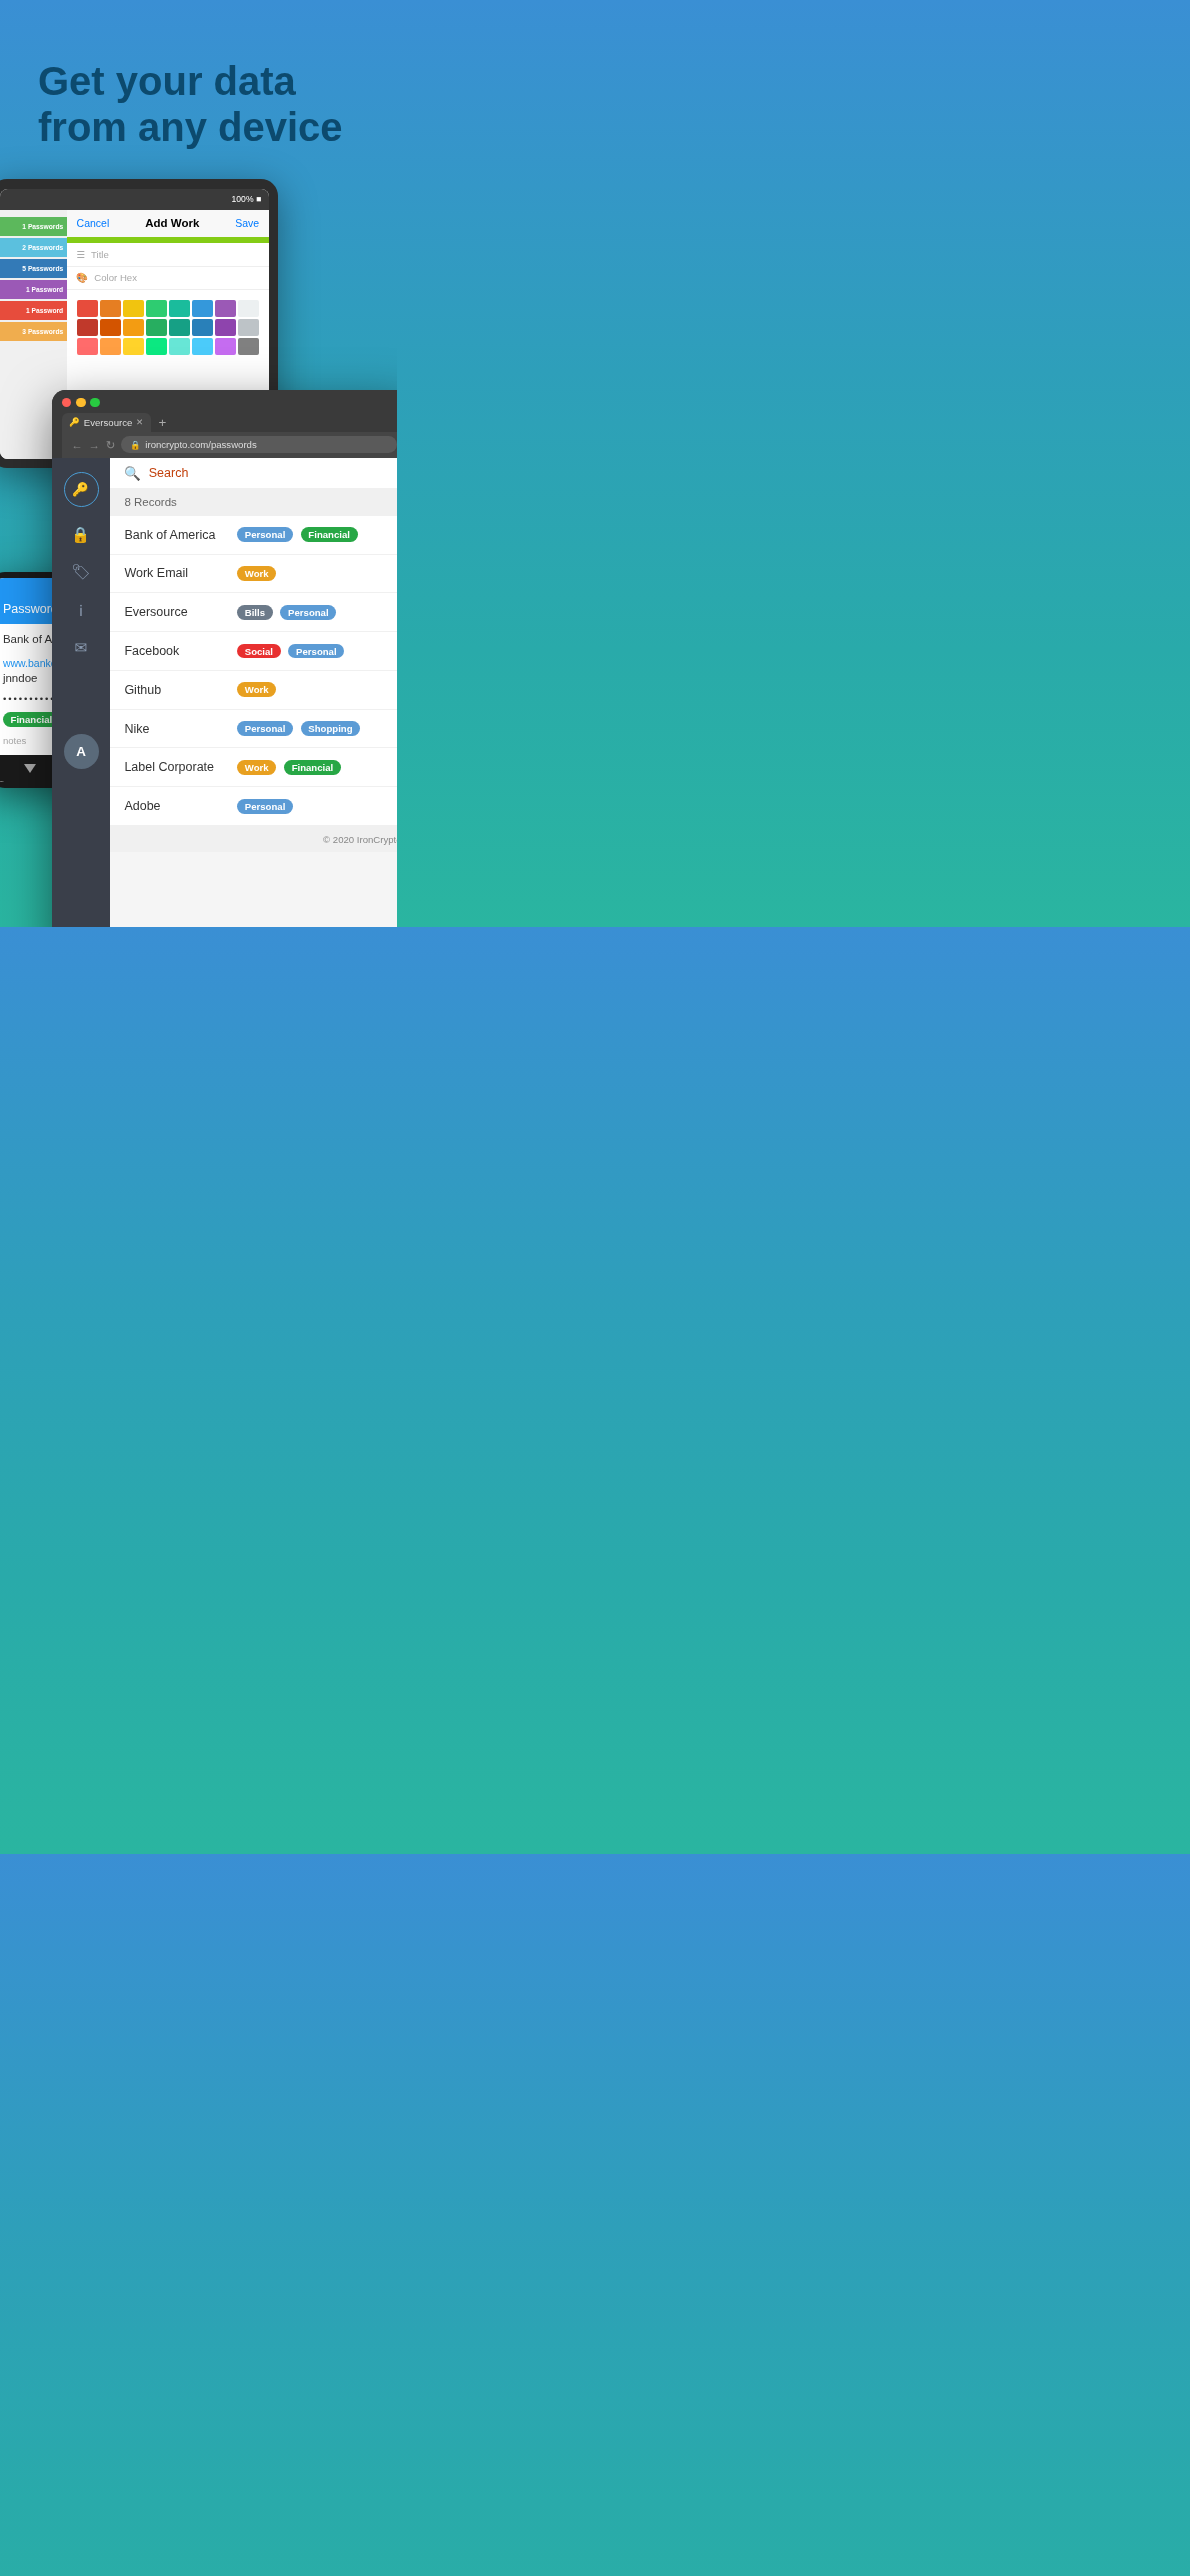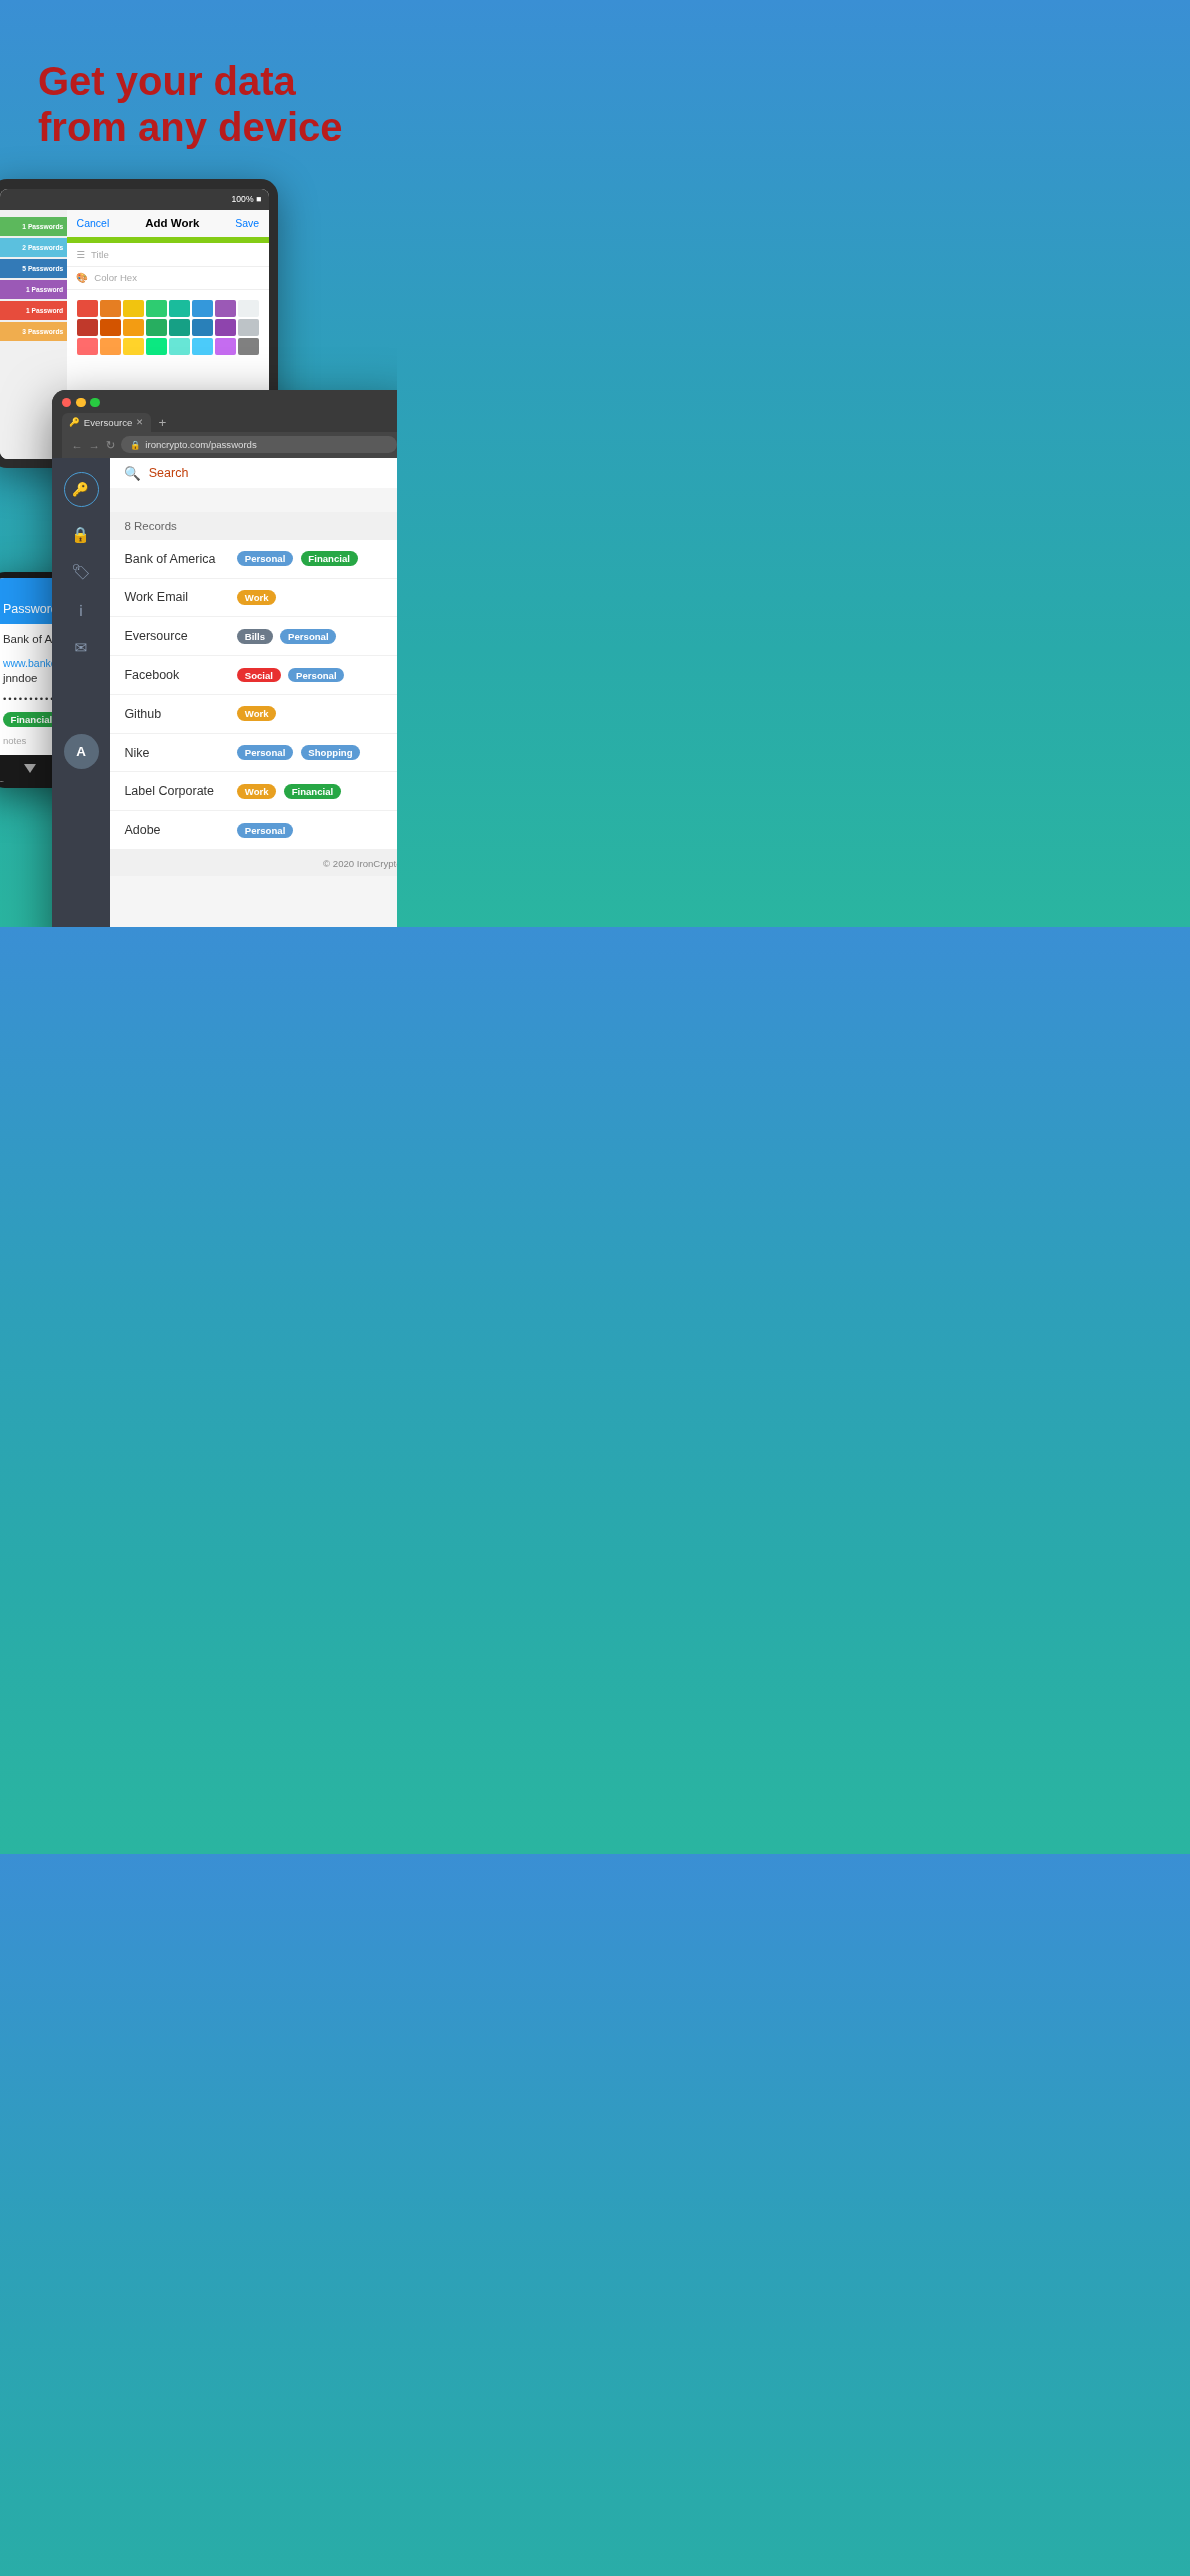--- a/index.html
+++ b/index.html
@@ -10,21 +10,21 @@
       font-family: -apple-system, BlinkMacSystemFont, 'Segoe UI', sans-serif;
       background: linear-gradient(180deg, #3a8fd4 0%, #2e9fba 40%, #29aaaa 70%, #2ab5a0 100%);
       overflow-x: hidden;
     }
 
     
     .hero {
       padding: 58px 38px 29px 38px;
     }
     .hero-title {
-      color: #b91c1c;
+      color: #0c4a6e;
       font-size: 40px;
       font-weight: 800;
       line-height: 1.15;
     }
 
     
     .devices-container {
       position: relative;
       width: 100%;
       min-height: 671px;
@@ -246,21 +246,20 @@
       align-items: center;
       gap: 7.7px;
     }
     .search-icon { color: #aaa; font-size: 13.4px; }
     .search-placeholder { color: #c2410c; font-size: 12.5px; }
     .records-count {
       padding: 7.7px 14.4px;
       font-size: 11.5px;
       color: #666;
       background: #f0f0f0;
-      margin-top: 24px;
     }
     .password-list { background: white; }
     .password-item {
       padding: 11.5px 14.4px;
       border-bottom: 1px solid #f0f0f0;
       display: flex;
       align-items: center;
       gap: 7.7px;
     }
     .password-name {

